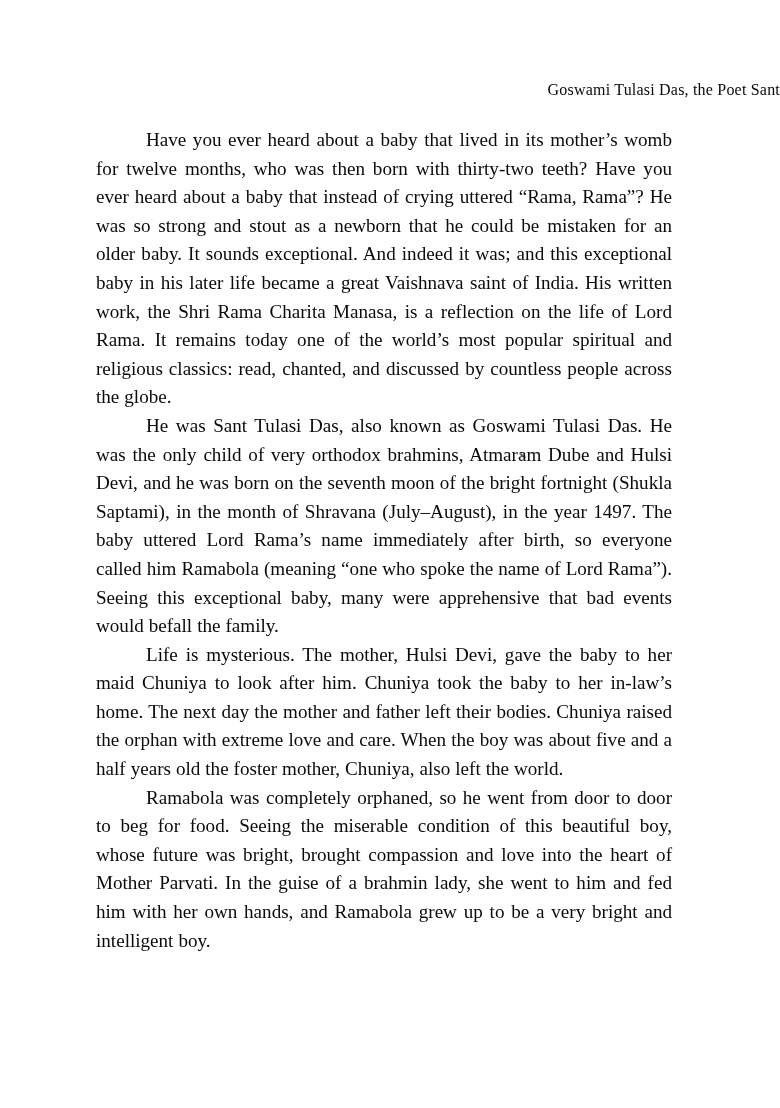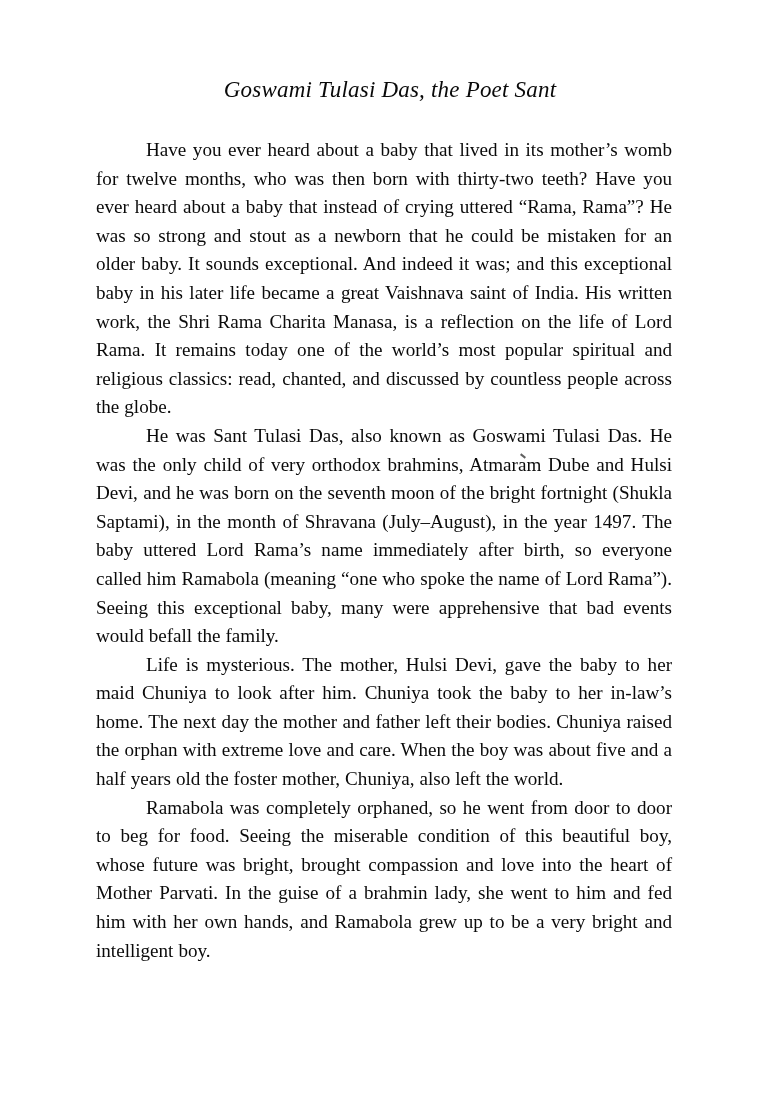--- a/index.html
+++ b/index.html
@@ -20,33 +20,32 @@
     width: 780px;
     height: 1108px;
     background: #ffffff;
     box-sizing: border-box;
   }
   .page-title {
     position: absolute;
     left: 0;
     right: 0;
     top: 76px;
-    text-align: center;
-    font-size: 23px;
+    text-align: right;
+    font-size: 16px;
     line-height: 28px;
     font-weight: normal;
     letter-spacing: 0.2px;
     margin: 0;
     color: #0a0a0a;
-    font-style: italic;
   }
   .body-block {
     position: absolute;
     left: 96px;
-    top: 136px;
+    top: 126px;
     width: 576px;
   }
   p.para {
     margin: 0 0 0 0;
     text-align: justify;
     text-justify: inter-word;
     font-size: 19.1px;
     line-height: 28.6px;
     text-indent: 50px;
     color: #0a0a0a;

